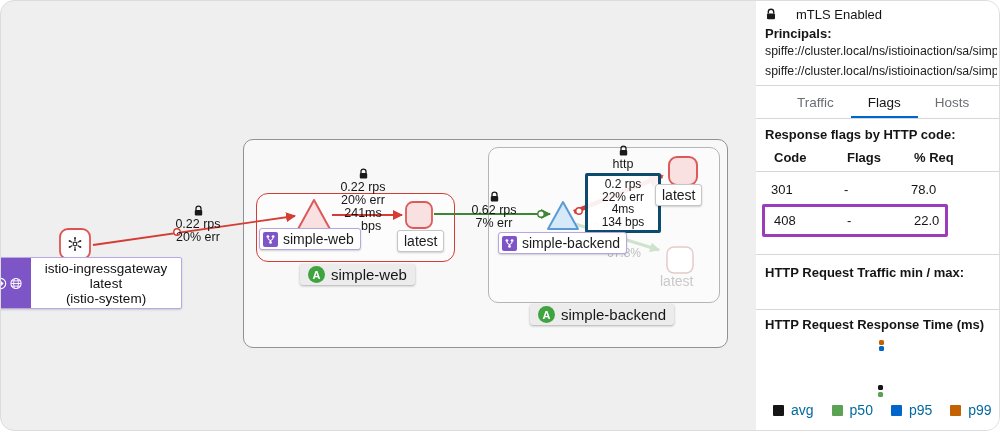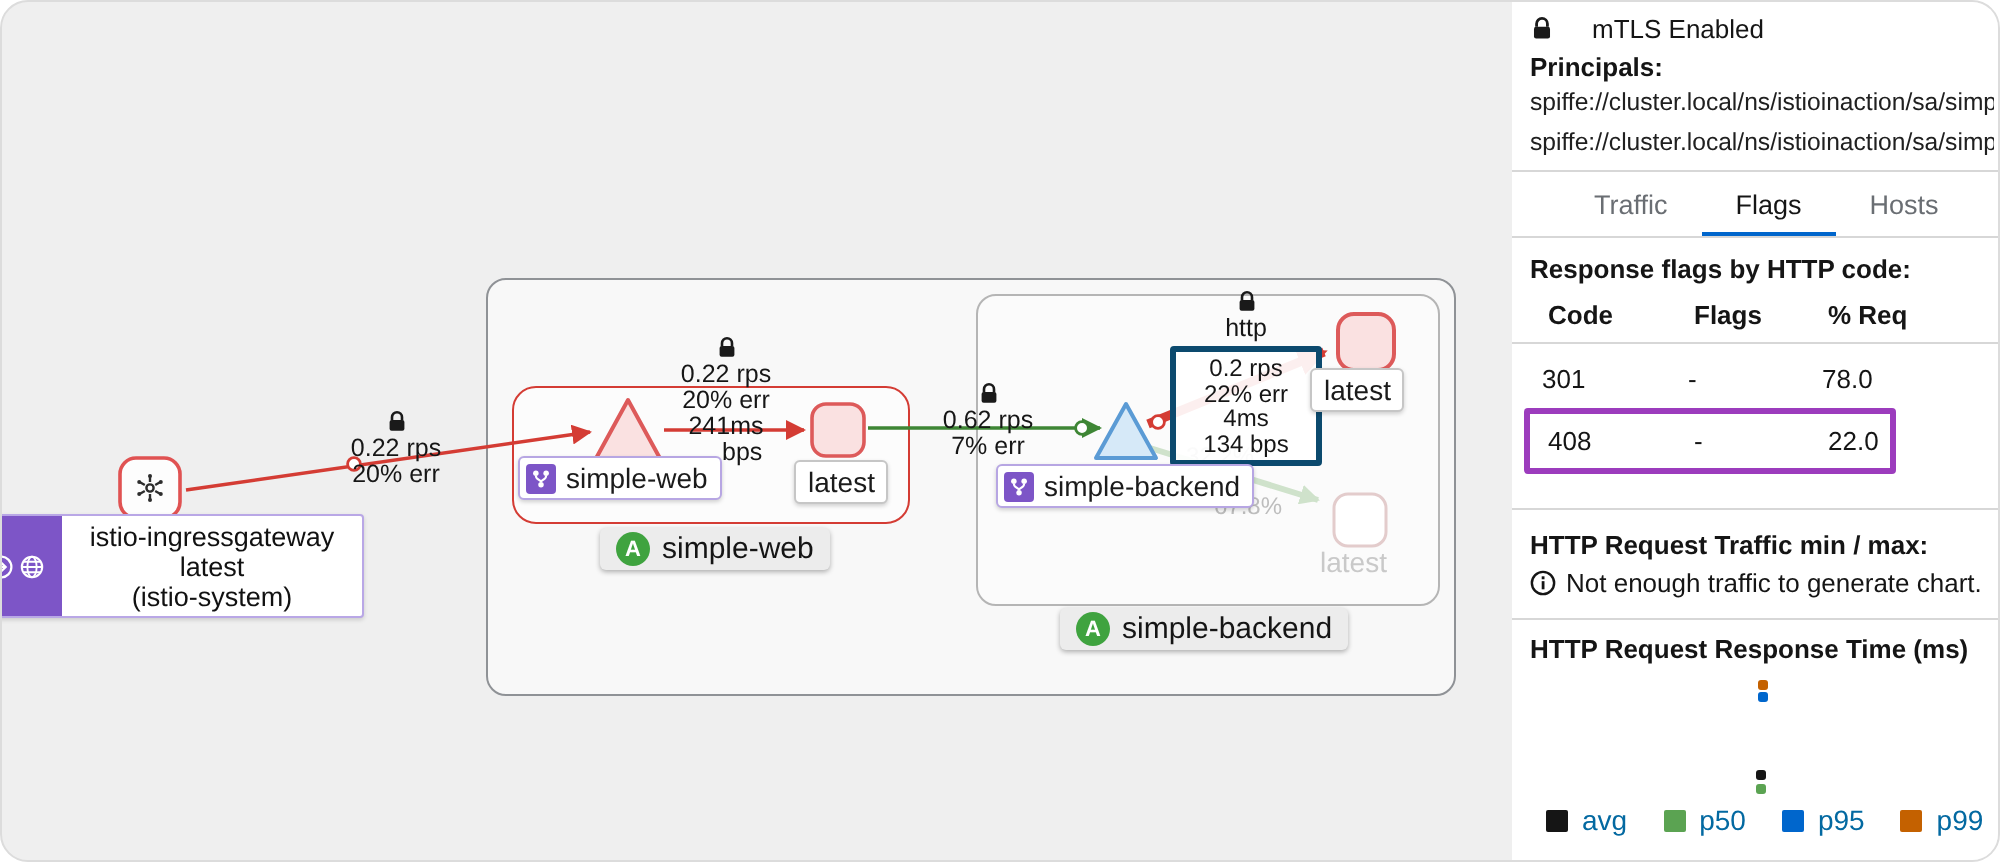--- a/index.html
+++ b/index.html
@@ -267,28 +267,20 @@
       <div class="abs hl-box">
         <div class="tbl" style="padding-left:9px;width:100%">
           <span>408</span>
           <span>-</span>
           <span>22.0</span>
         </div>
       </div>
       <div class="divider" style="top:253px"></div>
 
       <div class="abs bold" style="left:9px;top:264px">HTTP Request Traffic min / max:</div>
-      <div class="abs info-row">
-        <svg width="13" height="13" viewBox="0 0 14 14">
-            <circle cx="7" cy="7" r="6" fill="none" stroke="#151515" stroke-width="1.3"></circle>
-            <rect x="6.3" y="6" width="1.5" height="4.4" fill="#151515"></rect>
-            <rect x="6.3" y="3.4" width="1.5" height="1.6" fill="#151515"></rect>
-          </svg>
-        <span>Not enough traffic to generate chart.</span>
-      </div>
       <div class="divider" style="top:308px"></div>
 
       <div class="abs bold" style="left:9px;top:316px">HTTP Request Response Time (ms)</div>
 
       <div class="pt" style="left: 123px; top: 339px; background: rgb(196, 97, 0);"></div>
       <div class="pt" style="left: 123px; top: 345px; background: rgb(0, 102, 204);"></div>
       <div class="pt" style="left: 122px; top: 384px; background: rgb(21, 21, 21);"></div>
       <div class="pt" style="left: 122px; top: 391px; background: rgb(91, 163, 82);"></div>
 
       <div class="abs legend">

